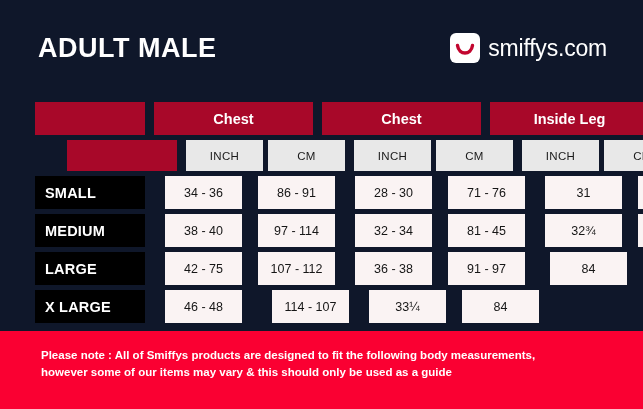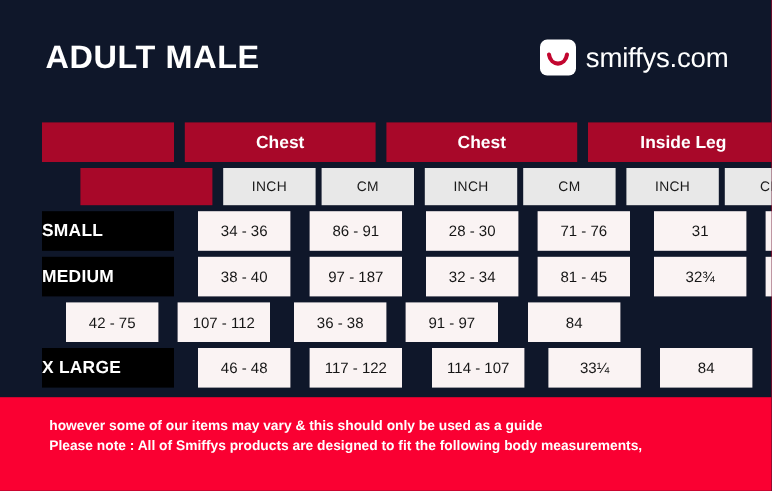--- a/index.html
+++ b/index.html
@@ -129,21 +129,21 @@
 
   
   .data-row { height: 33px; }
   .label-cell {
     background: #000000;
     color: #ffffff;
     font-size: 14.5px;
     font-weight: bold;
     height: 33px;
     justify-content: flex-start;
-    padding-left: 0;
+    padding-left: 10px;
     letter-spacing: 0.2px;
   }
   .value-cell {
     background: #faf3f3;
     color: #161616;
     font-size: 12.5px;
     height: 33px;
     margin-left: 11px;
   }
 
@@ -226,64 +226,64 @@
       <div class="cell c-data value-cell">79</div>
     </div>
 
     <div class="row-gap"></div>
 
     <div class="row data-row">
       <div class="cell c-label label-cell">MEDIUM</div>
       <div class="gap-g"></div>
       <div class="cell c-data value-cell">38 - 40</div>
       <div class="gap-h"></div>
-      <div class="cell c-data value-cell">97 - 187</div>
+      <div class="cell c-data value-cell">97 - 114</div>
       <div class="gap-g"></div>
       <div class="cell c-data value-cell">32 - 34</div>
       <div class="gap-h"></div>
       <div class="cell c-data value-cell">81 - 45</div>
       <div class="gap-g"></div>
       <div class="cell c-data value-cell">32¾</div>
       <div class="gap-h"></div>
       <div class="cell c-data value-cell">83</div>
     </div>
 
     <div class="row-gap"></div>
 
     <div class="row data-row">
+      <div class="cell c-label label-cell">LARGE</div>
       <div class="gap-g"></div>
       <div class="cell c-data value-cell">42 - 75</div>
       <div class="gap-h"></div>
       <div class="cell c-data value-cell">107 - 112</div>
       <div class="gap-g"></div>
       <div class="cell c-data value-cell">36 - 38</div>
       <div class="gap-h"></div>
       <div class="cell c-data value-cell">91 - 97</div>
       <div class="gap-g"></div>
       <div class="gap-h"></div>
       <div class="cell c-data value-cell">84</div>
     </div>
 
     <div class="row-gap"></div>
 
     <div class="row data-row">
       <div class="cell c-label label-cell">X LARGE</div>
       <div class="gap-g"></div>
       <div class="cell c-data value-cell">46 - 48</div>
       <div class="gap-h"></div>
-      <div class="cell c-data value-cell">117 - 122</div>
       <div class="gap-g"></div>
       <div class="gap-h"></div>
       <div class="cell c-data value-cell">114 - 107</div>
       <div class="gap-g"></div>
       <div class="cell c-data value-cell">33¼</div>
       <div class="gap-h"></div>
       <div class="cell c-data value-cell">84</div>
     </div>
 
   </div>
 
   <div class="note">
+    <span class="note-line">Please note : All of Smiffys products are designed to fit the following body measurements,</span>
     <span class="note-line">however some of our items may vary &amp; this should only be used as a guide</span>
-    <span class="note-line">Please note : All of Smiffys products are designed to fit the following body measurements,</span>
   </div>
 
 </div>
 
 </body></html>

